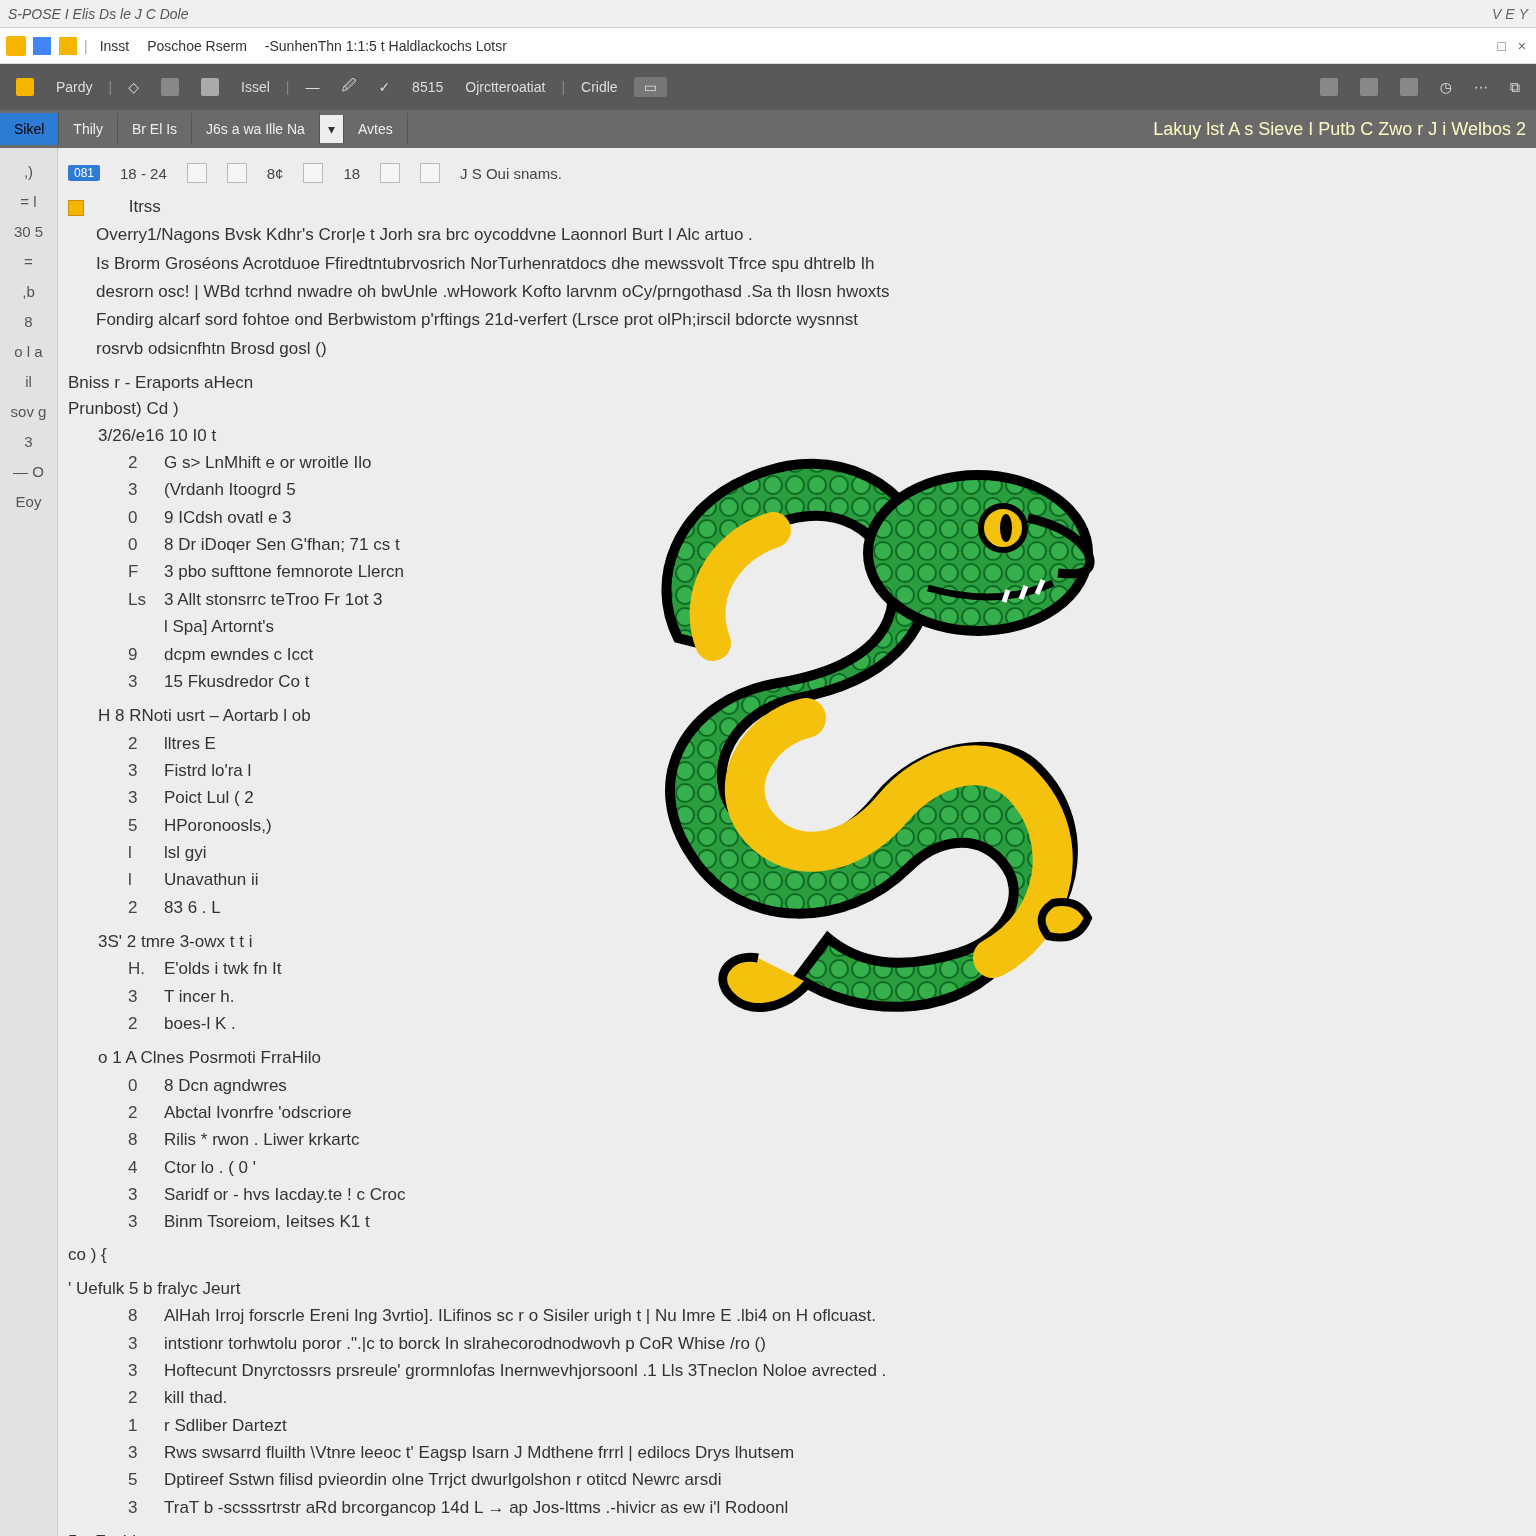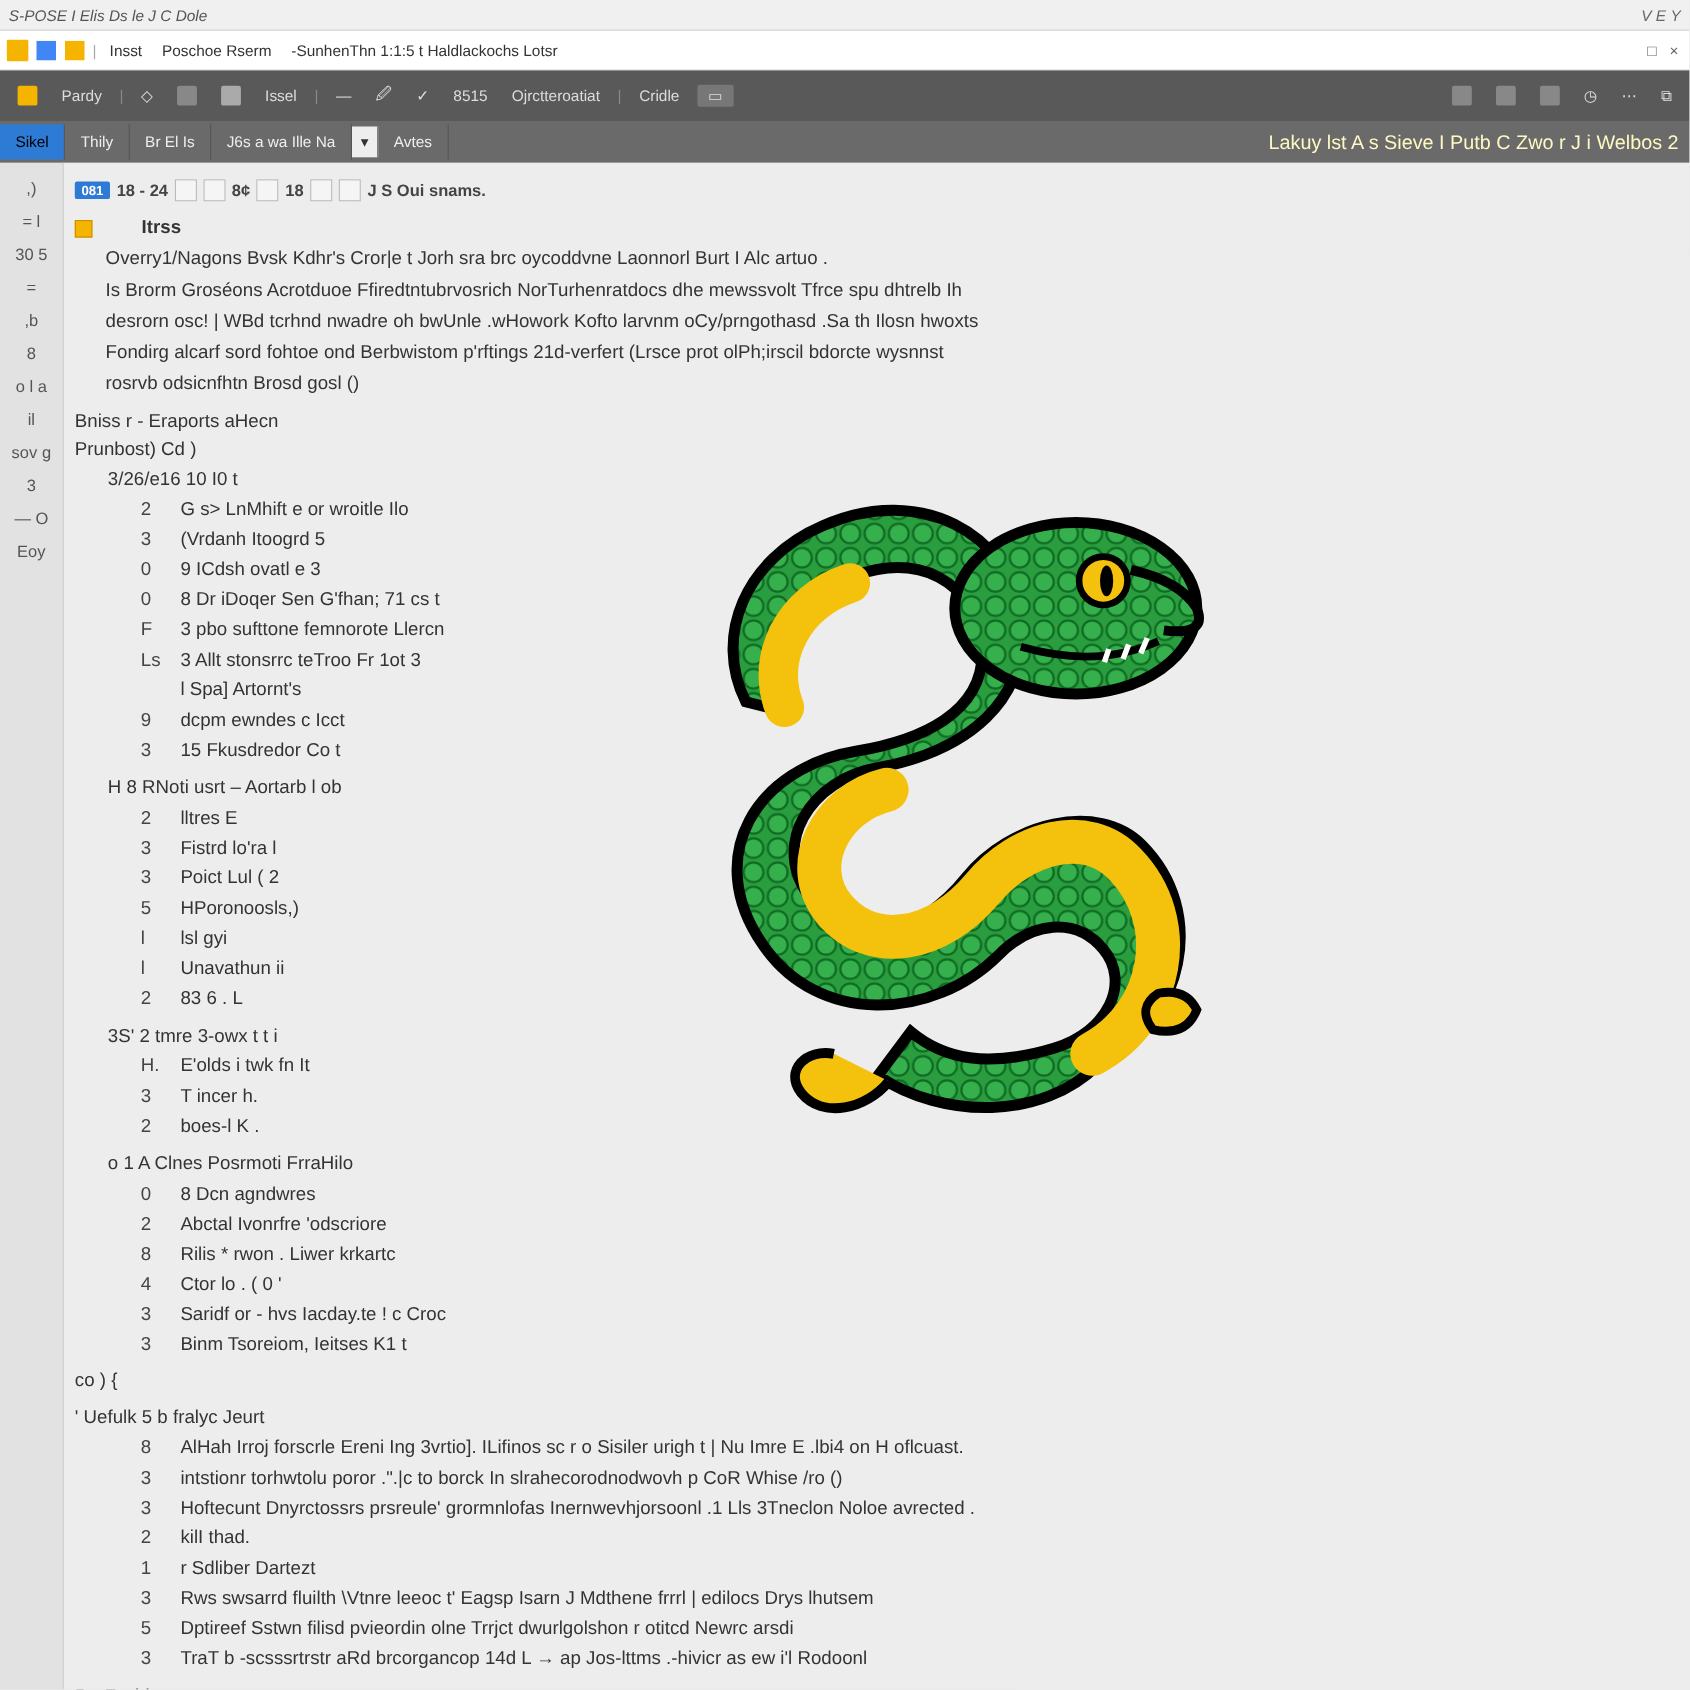--- a/index.html
+++ b/index.html
@@ -15,25 +15,25 @@
 .ribbon .rbtn .ric { width: 18px; height: 18px; background: #888; border-radius: 2px; }
 .ribbon .spacer { flex: 1; }
 .tabstrip { height: 38px; background: #6a6a6a; display: flex; align-items: center; padding: 0 0 0 0; font-size: 14px; color: #eee; }
 .tabstrip .tab { padding: 8px 14px; border-right: 1px solid #555; }
 .tabstrip .tab.active { background: #2e7bd6; color: #000000; }
 .tabstrip .right { margin-left: auto; padding: 0 10px; color: #fef9c3; font-size: 18px; }
 .workarea { display: flex; height: calc(1536px - 28px - 36px - 46px - 38px); }
 .gutter { width: 58px; background: #e2e2e2; border-right: 1px solid #c8c8c8; padding: 8px 4px; font-size: 15px; color: #555; }
 .gutter div { height: 30px; display: flex; align-items: center; justify-content: center; }
 .editor { flex: 1; background: #ededed; padding: 10px 16px 10px 10px; position: relative; overflow: hidden; }
-.doc-toolbar { height: 30px; display: flex; align-items: center; gap: 6px; font-size: 15px; color: #444; margin-bottom: 6px; font-weight: bold; }
+.doc-toolbar { height: 30px; display: flex; align-items: center; gap: 20px; font-size: 15px; color: #444; margin-bottom: 6px; }
 .doc-toolbar .badge { background: #2e7bd6; color: #fff; padding: 1px 6px; font-size: 12px; border-radius: 2px; }
 .doc-toolbar .tbtn { width: 20px; height: 20px; border: 1px solid #bbb; background: #f5f5f5; }
 .content { font-size: 17px; line-height: 1.55; color: #333; }
-.content .hdr { font-weight: 700; margin-top: 6px; padding-left: 40px; }
+.content .hdr { font-weight: 400; margin-top: 6px; padding-left: 40px; }
 .content .para { margin: 2px 0 2px 28px; }
 .content .sect { margin-top: 8px; font-weight: 500; }
 .content .item { margin: 1px 0 1px 60px; display: flex; gap: 10px; }
 .content .item .num { width: 26px; color: #444; }
 .content .sub { margin-left: 30px; }
 .snake { position: absolute; left: 440px; top: 260px; width: 640px; height: 640px; pointer-events: none; }
 </style>
 </head>
 <body>
 

